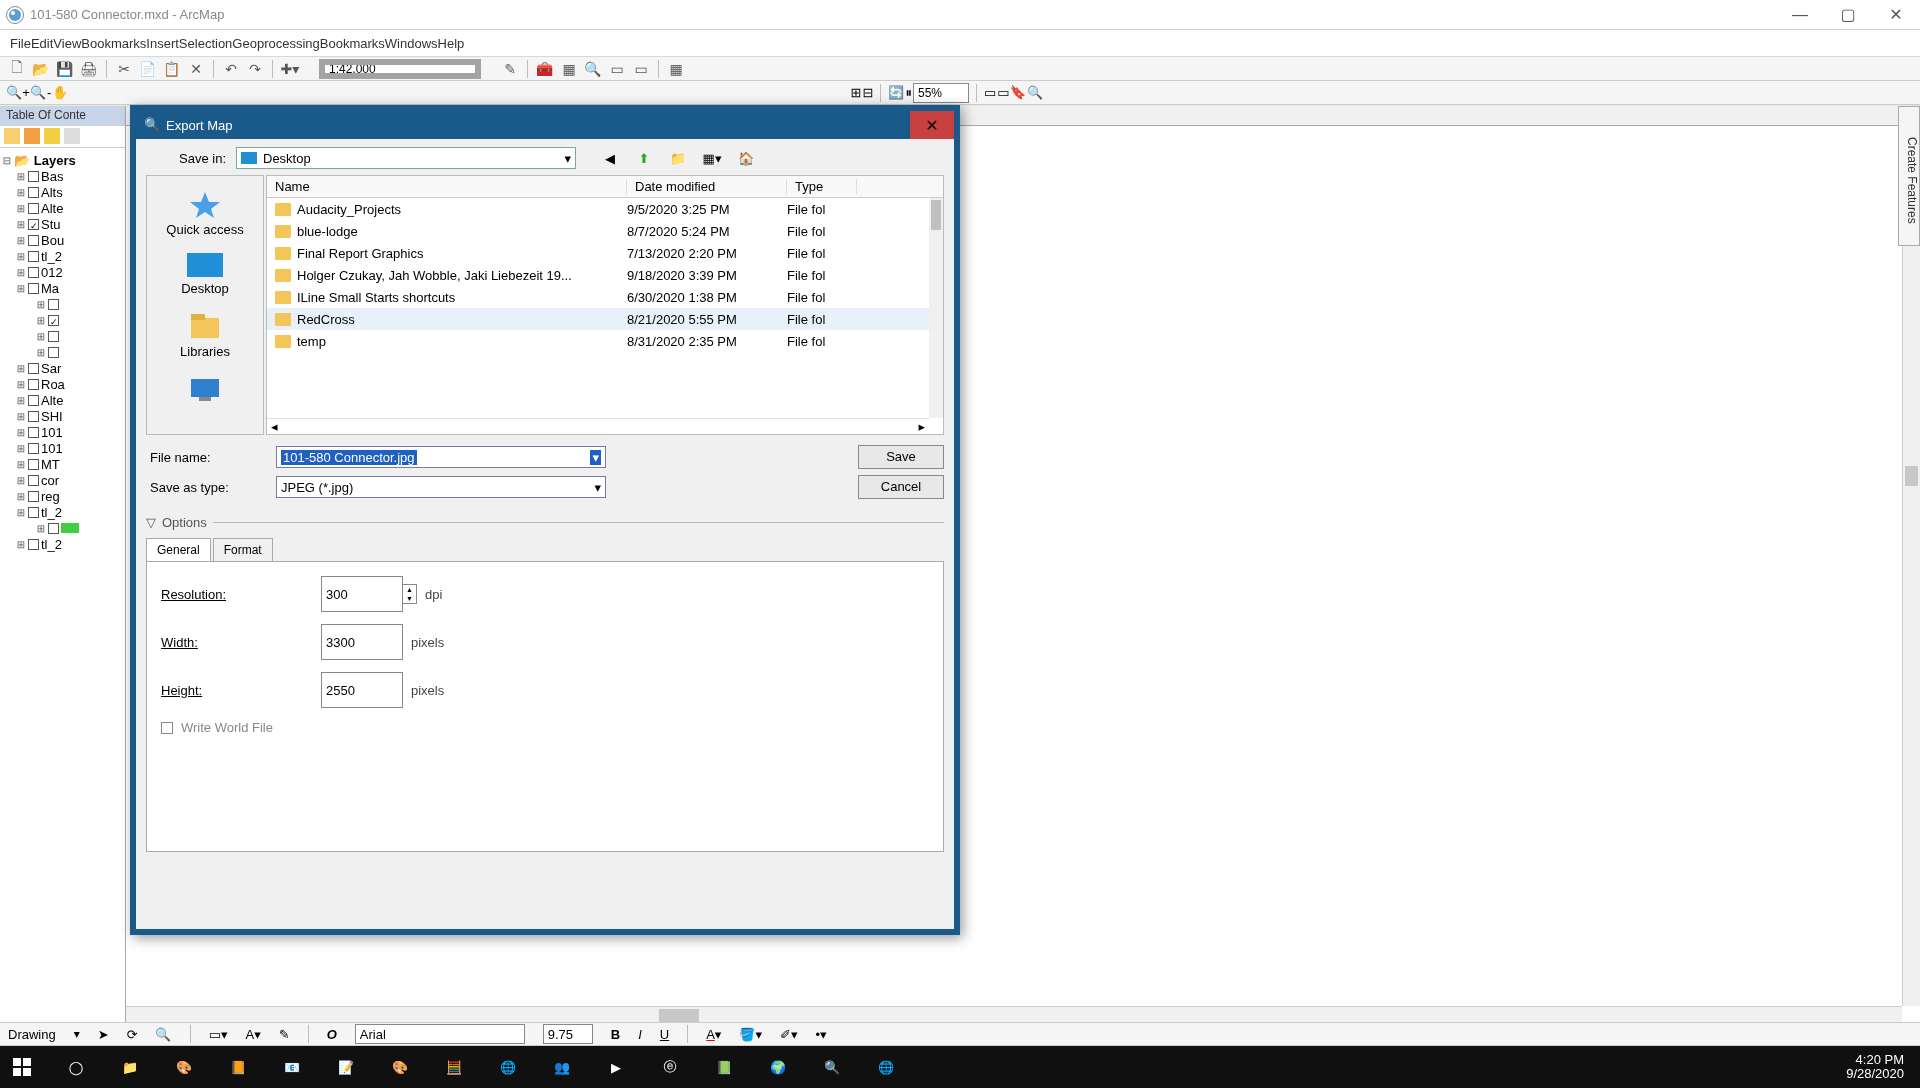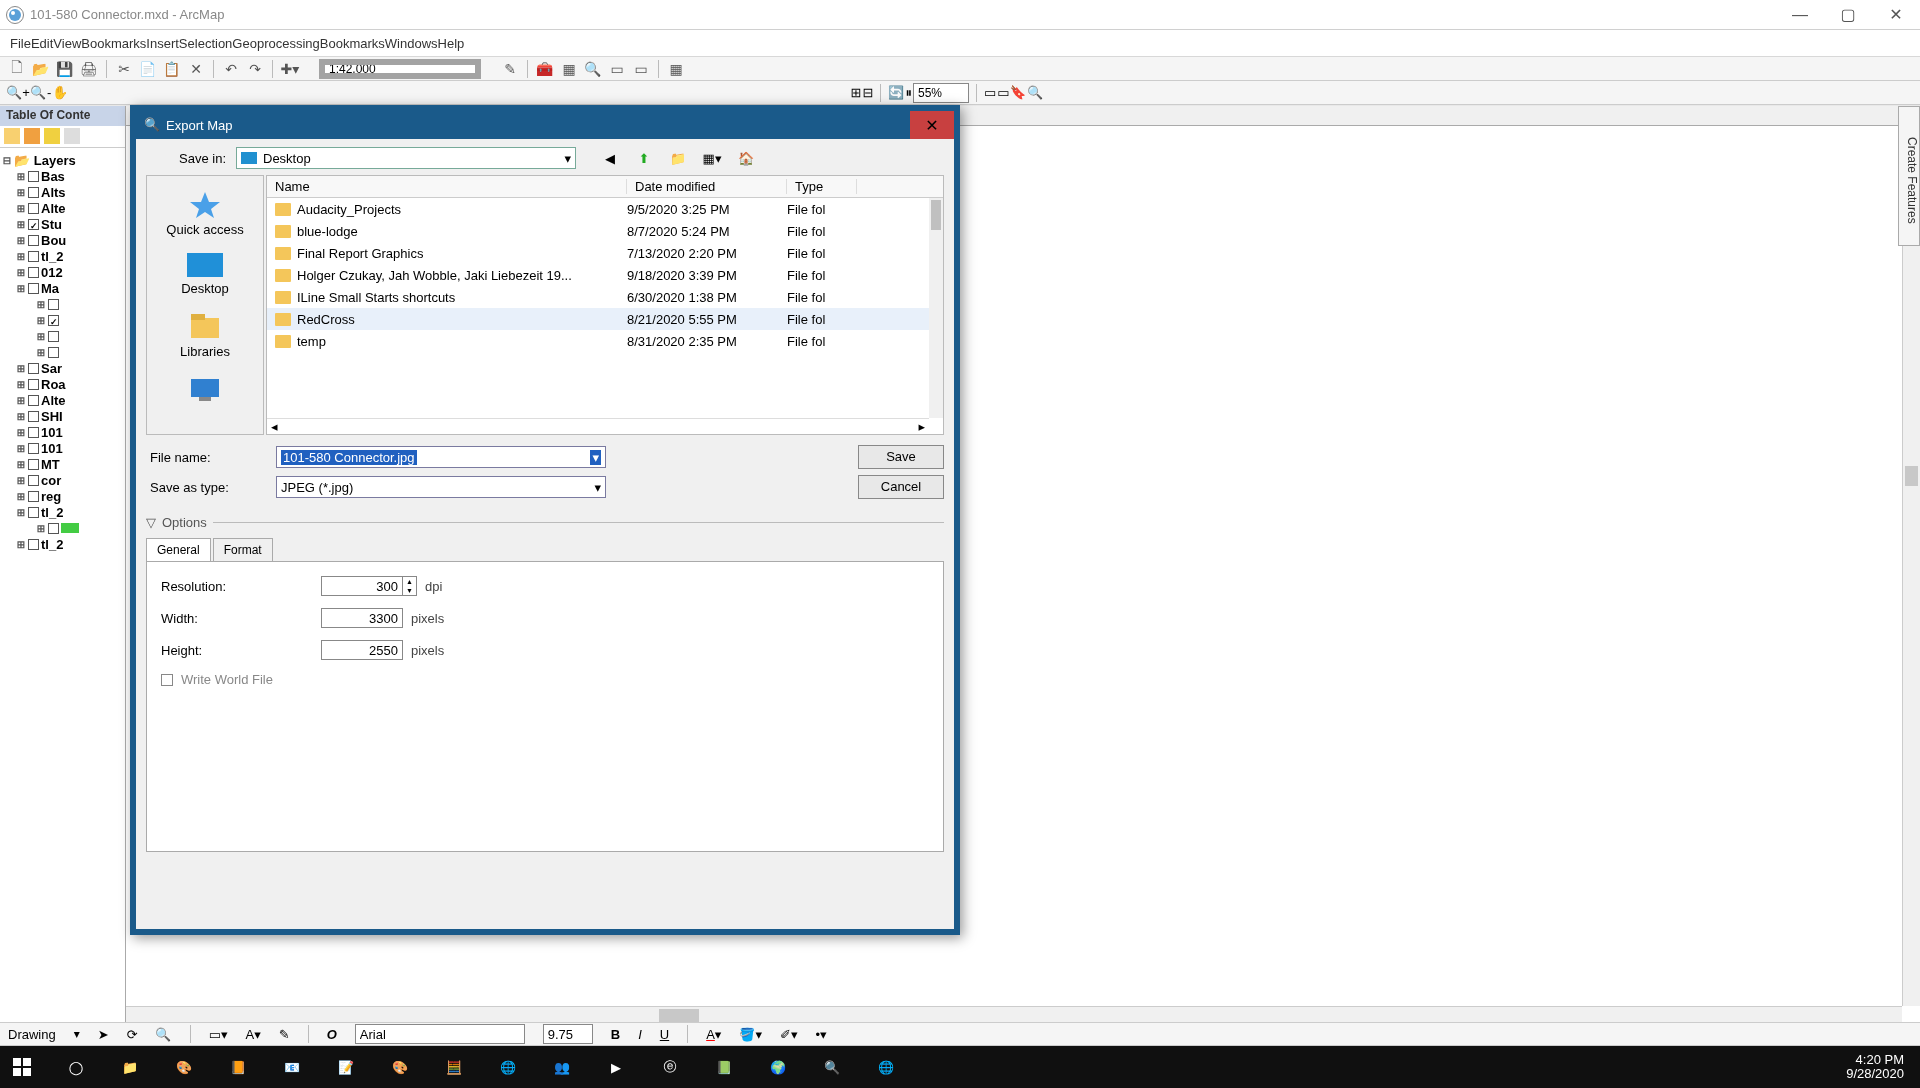--- a/index.html
+++ b/index.html
@@ -20,21 +20,21 @@
 
 .toolbar { height:24px; background:#f5f5f5; border-bottom:1px solid #ccc; display:flex; align-items:center; padding:0 6px; gap:2px;}
 .toolbar .tb-btn { width:22px; height:20px; display:flex; align-items:center; justify-content:center; color:#555; font-size:14px;}
 .toolbar .scale-combo { width:162px; height:20px; border:6px solid #a3a3a3; background:#fff; font-size:12px; padding:0 4px; margin:0 16px;}
 .toolbar .sep { width:1px; height:18px; background:#bbb; margin:0 4px;}
 .toolbar2 { height:24px; background:#f5f5f5; border-bottom:1px solid #ccc; display:flex; align-items:center; padding:0 6px; gap:1px;}
 .toolbar2 .zoom-combo { width:56px; height:20px; border:1px solid #888; background:#fff; font-size:12px; padding:0 4px;}
 
 
 .work { position:absolute; top:106px; left:0; right:0; bottom:64px; display:flex; }
-.toc { width:126px; background:#f0f0f0; border-right:1px solid #aaa; display:flex; flex-direction:column;font-weight:bold;}
+.toc { width:126px; background:#f0f0f0; border-right:1px solid #aaa; display:flex; flex-direction:column;}
 .toc-title { background:#c8d4e8; height:20px; font-size:12px; padding:2px 6px; color:#333;}
 .toc-icons { height:22px; background:#fff; border-bottom:1px solid #ccc; display:flex; gap:4px; padding:2px 4px;}
 .toc-icons span { width:16px; height:16px; display:inline-block;}
 .toc-tree { flex:1; background:#fff; overflow:hidden; padding:4px 2px; font-size:12px;}
 .toc-tree .ln { white-space:nowrap; height:16px; display:flex; align-items:center; gap:2px;}
 .toc-tree .exp { width:10px; text-align:center; color:#555; font-size:10px;}
 .toc-tree .cb { width:11px; height:11px; border:1px solid #555; display:inline-block;}
 .toc-tree .cb.checked::after { content:"✓"; font-size:9px; position:relative; top:-3px; left:1px;}
 
 .mapview { flex:1; background:#fff; position:relative; }
@@ -100,22 +100,22 @@
 .fn-row .btn { margin-left:auto; width:86px; height:24px; background:#e8e8e8; border:1px solid #888; text-align:center; line-height:22px;}
 
 .opt-sep { margin:16px 0 8px; display:flex; align-items:center; gap:6px; color:#555;}
 .opt-sep::after { content:""; flex:1; height:1px; background:#bbb;}
 
 .tabs { display:flex; border-bottom:1px solid #aaa; margin-top:4px;}
 .tabs div { padding:4px 10px; border:1px solid #aaa; border-bottom:none; background:#f0f0f0; margin-right:2px; font-size:12px;}
 .tabs div.active { background:#fff;}
 .tab-body { border:1px solid #aaa; border-top:none; background:#fff; padding:14px; height:290px;}
 .form-row { display:flex; align-items:center; margin-bottom:12px;}
-.form-row label { width:160px;}
-.form-row input { width:82px; height:20px; border:1px solid #888; padding:4px 4px; text-align:right;}
+.form-row label { width:160px;text-decoration:underline;}
+.form-row input { width:82px; height:36px; border:1px solid #888; padding:4px 4px; text-align:left;}
 .form-row .unit { margin-left:8px; color:#444;}
 .spin { width:14px; height:20px; border:1px solid #888; border-left:none; display:flex; flex-direction:column;}
 .spin div { flex:1; font-size:7px; text-align:center; line-height:9px;}
 
 svg { display:block; }
 </style>
 </head>
 <body>
 
 <div class="titlebar">

